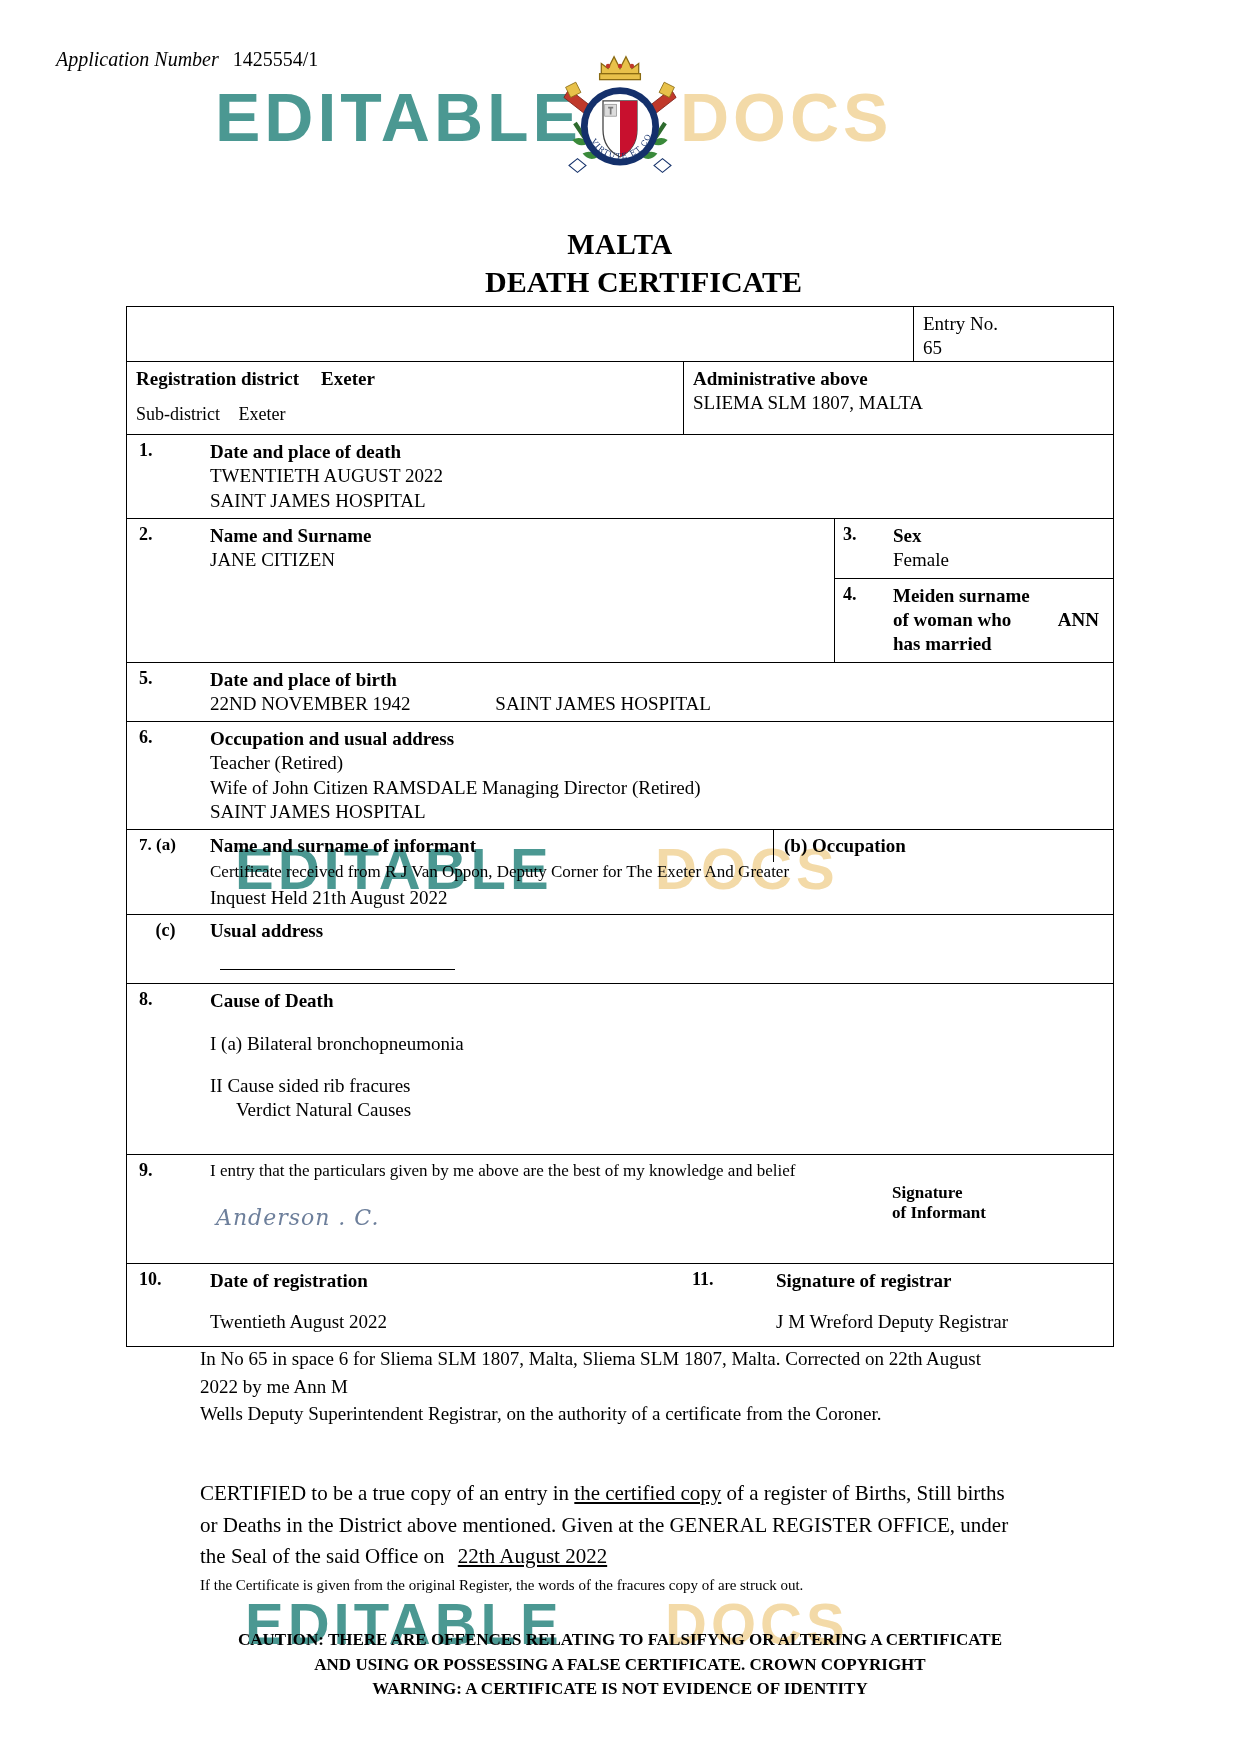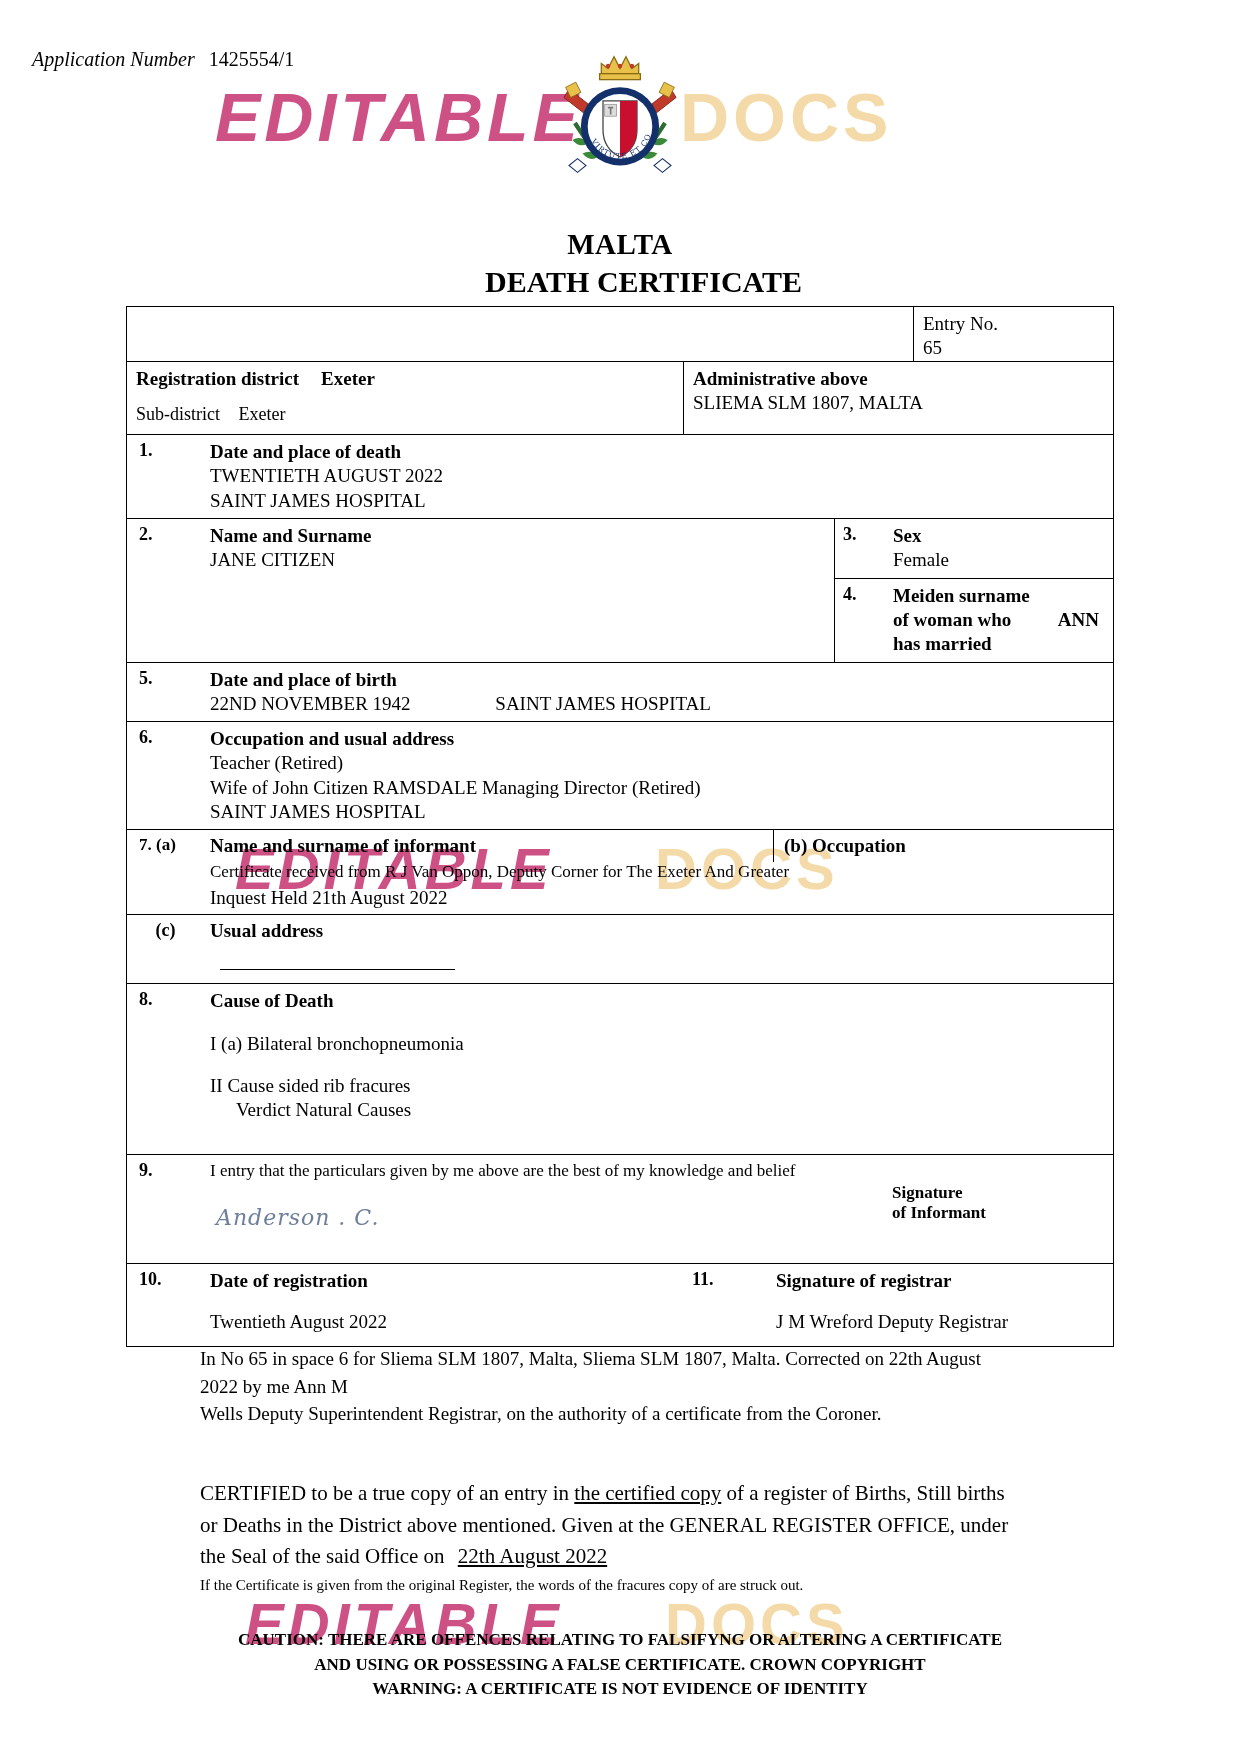--- a/index.html
+++ b/index.html
@@ -28,35 +28,35 @@
   .watermark {
     position: absolute;
     font-family: "Liberation Sans", sans-serif;
     font-weight: bold;
     letter-spacing: 4px;
     white-space: nowrap;
     pointer-events: none;
     user-select: none;
     z-index: 5;
   }
-  .wm-editable { color: #be185d; opacity: 0.75; font-style: italic; }
+  .wm-editable { color: #0f766e; opacity: 0.75; }
   .wm-docs { color: #f3d9a4; opacity: 0.95; }
 
   .wm1 { top: 78px; left: 215px; font-size: 68px; }
   .wm1b { top: 78px; left: 680px; font-size: 68px; }
   .wm2 { top: 835px; left: 235px; font-size: 58px; }
   .wm2b { top: 835px; left: 655px; font-size: 58px; }
   .wm3 { top: 1590px; left: 245px; font-size: 58px; }
   .wm3b { top: 1590px; left: 665px; font-size: 58px; }
 
   
   .app-number {
     position: absolute;
     top: 48px;
-    left: 32px;
+    left: 56px;
     font-style: italic;
     font-size: 20px;
   }
   .app-number .num {
     font-style: normal;
     margin-left: 14px;
   }
 
   .crest {
     position: absolute;

